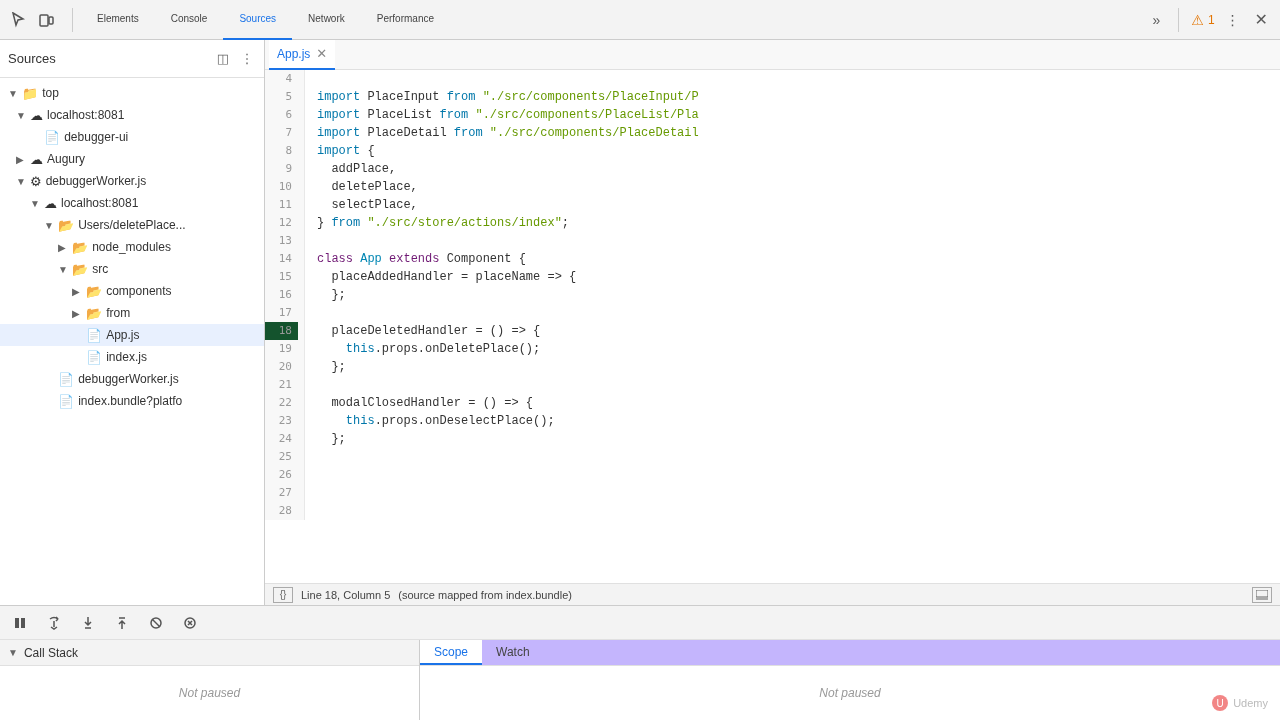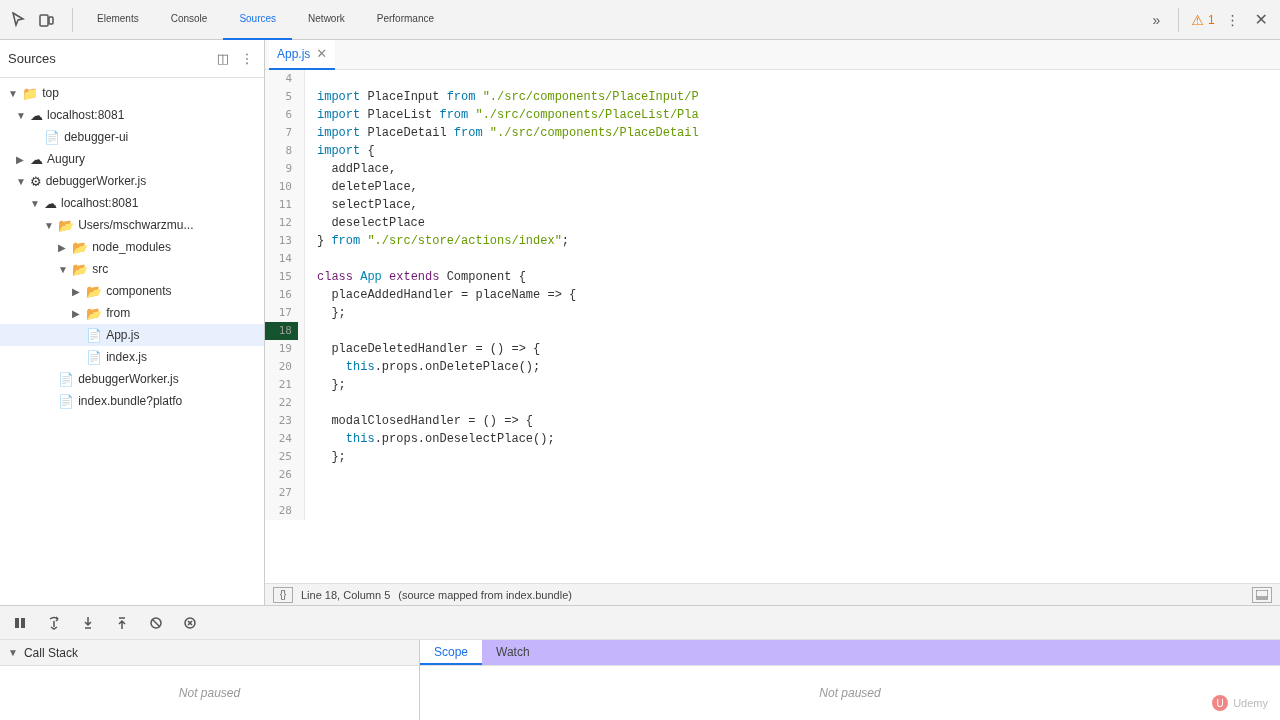--- a/index.html
+++ b/index.html
@@ -491,21 +491,21 @@
 
           <div class="tree-item indent-2">
             <span class="arrow">▼</span>
             <span class="icon">☁</span>
             <span class="label">localhost:8081</span>
           </div>
 
           <div class="tree-item indent-3">
             <span class="arrow">▼</span>
             <span class="icon" style="color:#e6a817;">📂</span>
-            <span class="label">Users/mschwarzmu...</span>
+            <span class="label">Users/deletePlace...</span>
           </div>
 
           <div class="tree-item indent-4">
             <span class="arrow">▶</span>
             <span class="icon" style="color:#e6a817;">📂</span>
             <span class="label">node_modules</span>
           </div>
 
           <div class="tree-item indent-4">
             <span class="arrow">▼</span>
@@ -591,21 +591,20 @@
             </div>
             <div class="code-content">
               <span class="code-line"></span>
               <span class="code-line"><span class="kw">import</span> PlaceInput <span class="kw">from</span> <span class="str">"./src/components/PlaceInput/P</span></span>
               <span class="code-line"><span class="kw">import</span> PlaceList <span class="kw">from</span> <span class="str">"./src/components/PlaceList/Pla</span></span>
               <span class="code-line"><span class="kw">import</span> PlaceDetail <span class="kw">from</span> <span class="str">"./src/components/PlaceDetail</span></span>
               <span class="code-line"><span class="kw">import</span> {</span>
               <span class="code-line">  addPlace,</span>
               <span class="code-line">  deletePlace,</span>
               <span class="code-line">  selectPlace,</span>
-              <span class="code-line">  deselectPlace</span>
               <span class="code-line">} <span class="kw">from</span> <span class="str">"./src/store/actions/index"</span>;</span>
               <span class="code-line"></span>
               <span class="code-line"><span class="kw2">class</span> <span class="cls">App</span> <span class="kw2">extends</span> Component {</span>
               <span class="code-line">  placeAddedHandler = placeName =&gt; {</span>
               <span class="code-line">  };</span>
               <span class="code-line"></span>
               <span class="code-line">  placeDeletedHandler = () =&gt; {</span>
               <span class="code-line">    <span class="kw">this</span>.props.onDeletePlace();</span>
               <span class="code-line">  };</span>
               <span class="code-line"></span>

